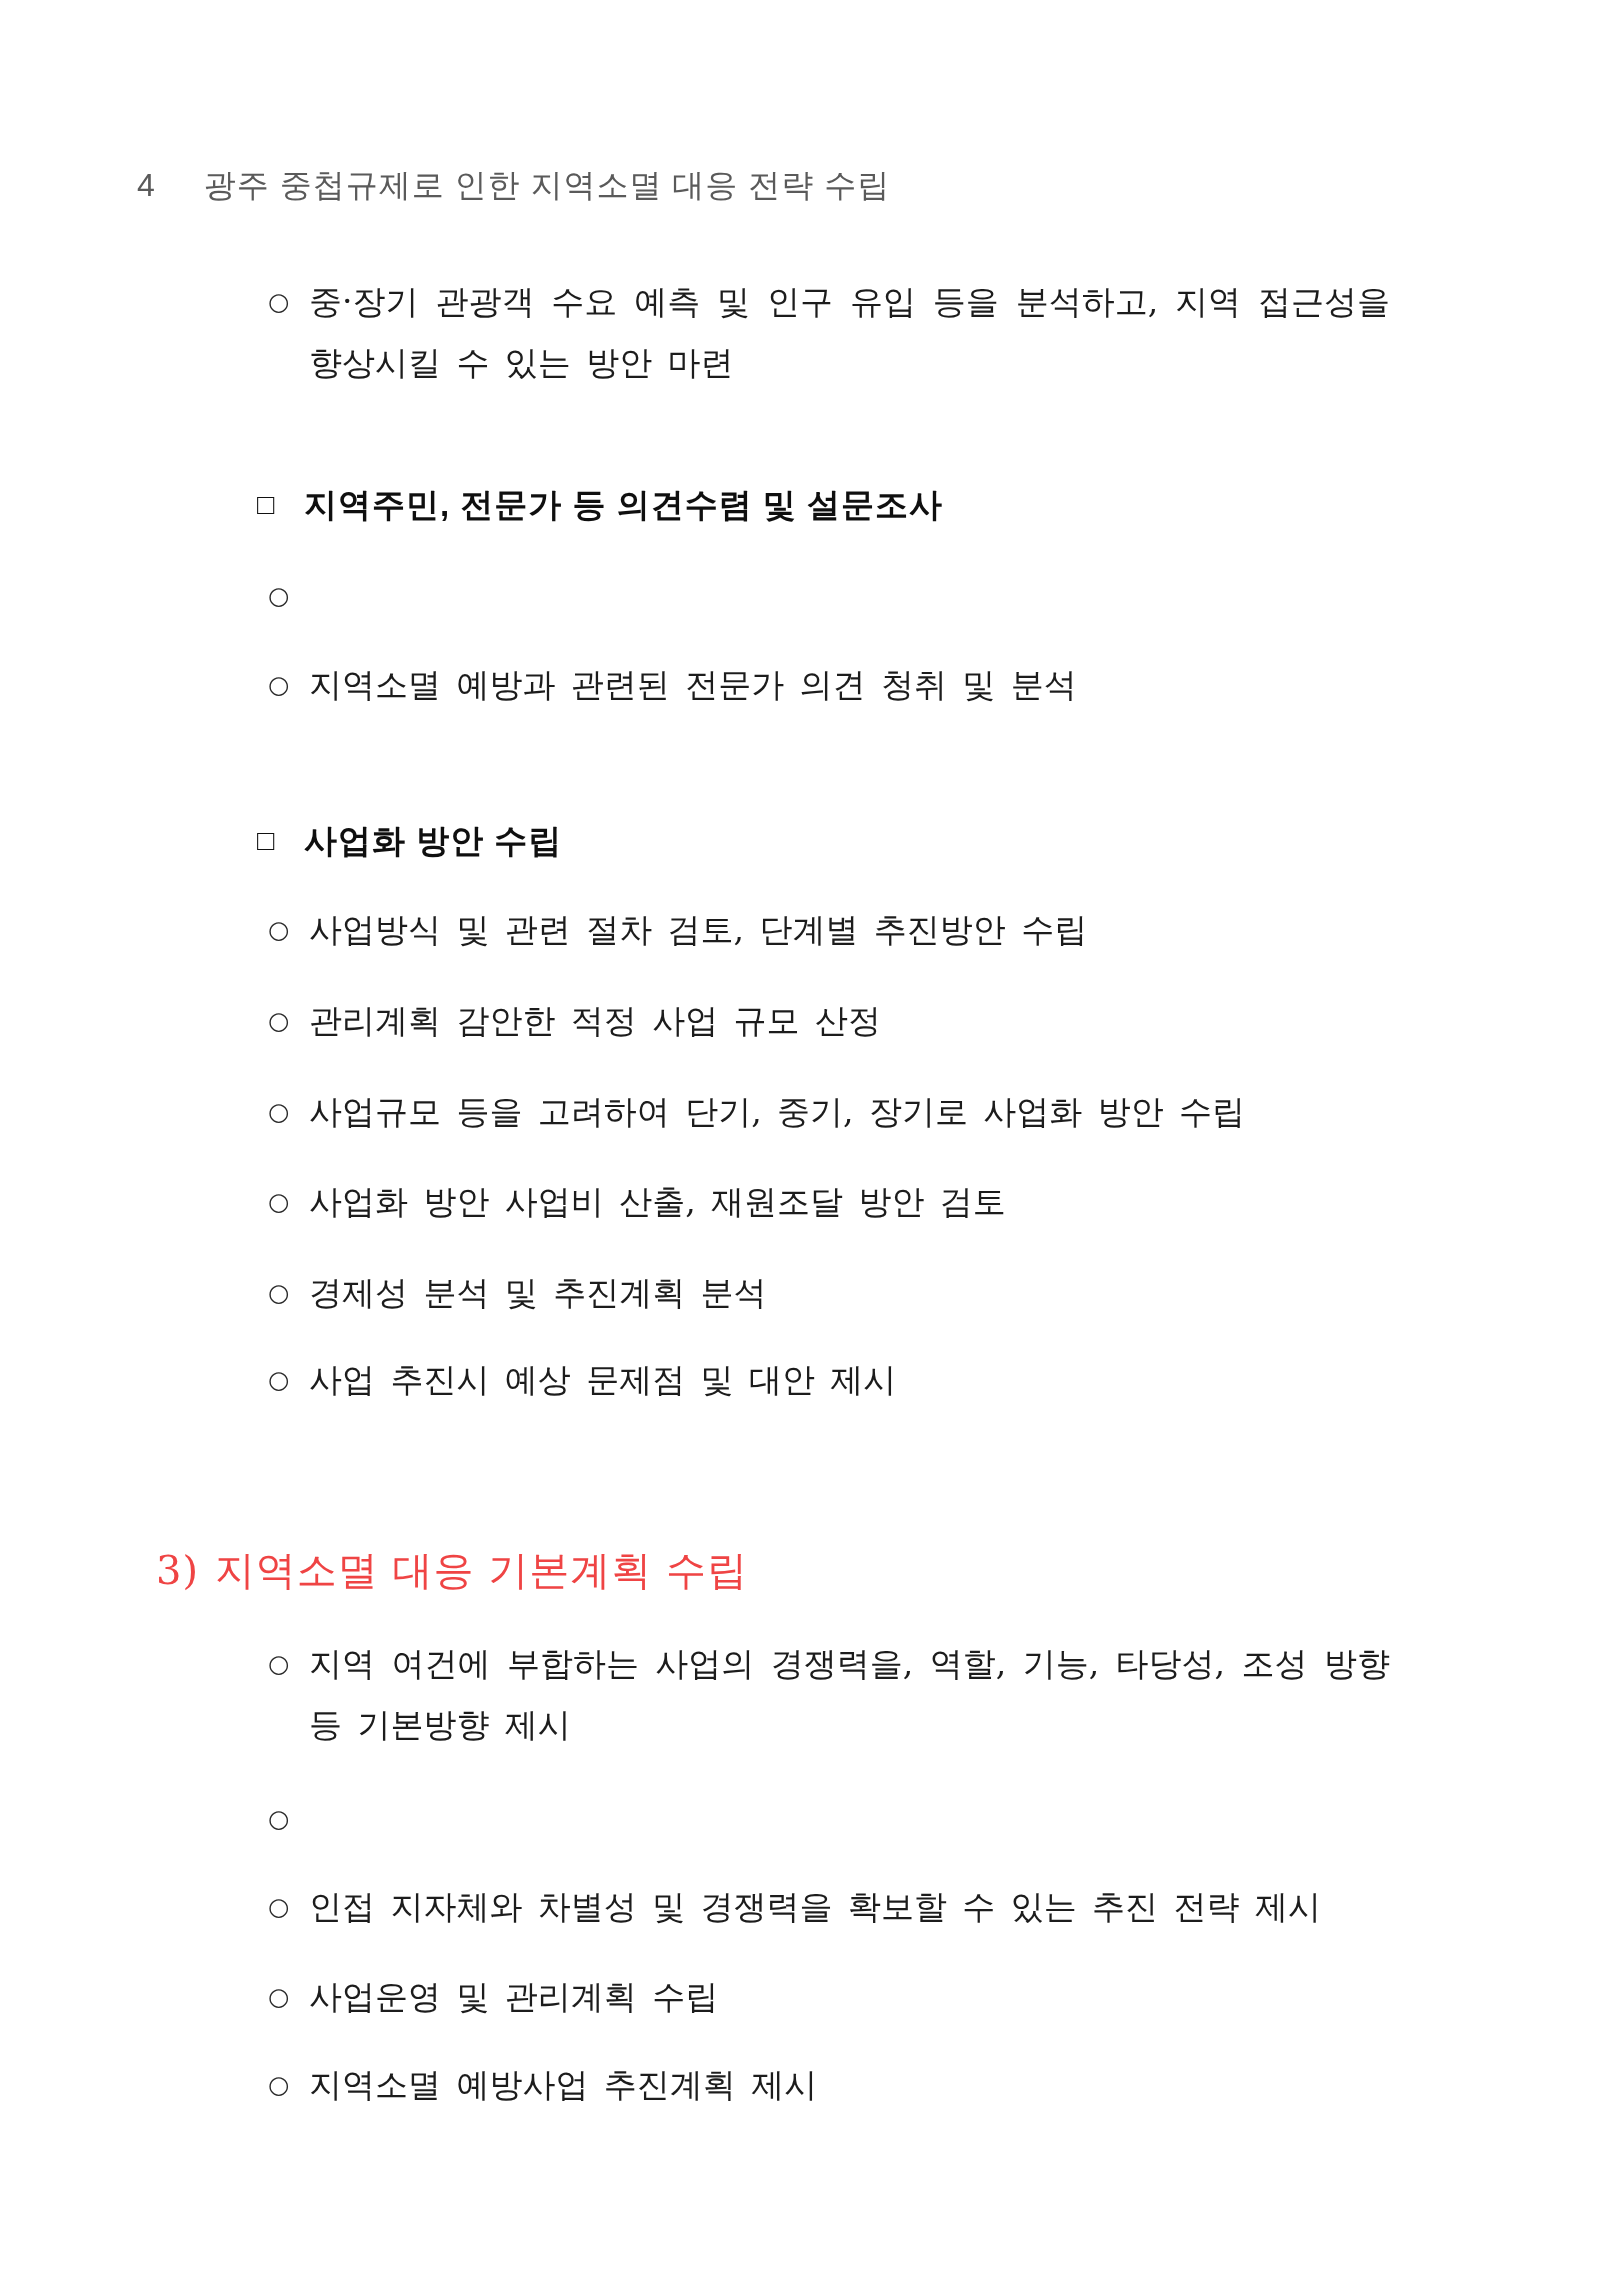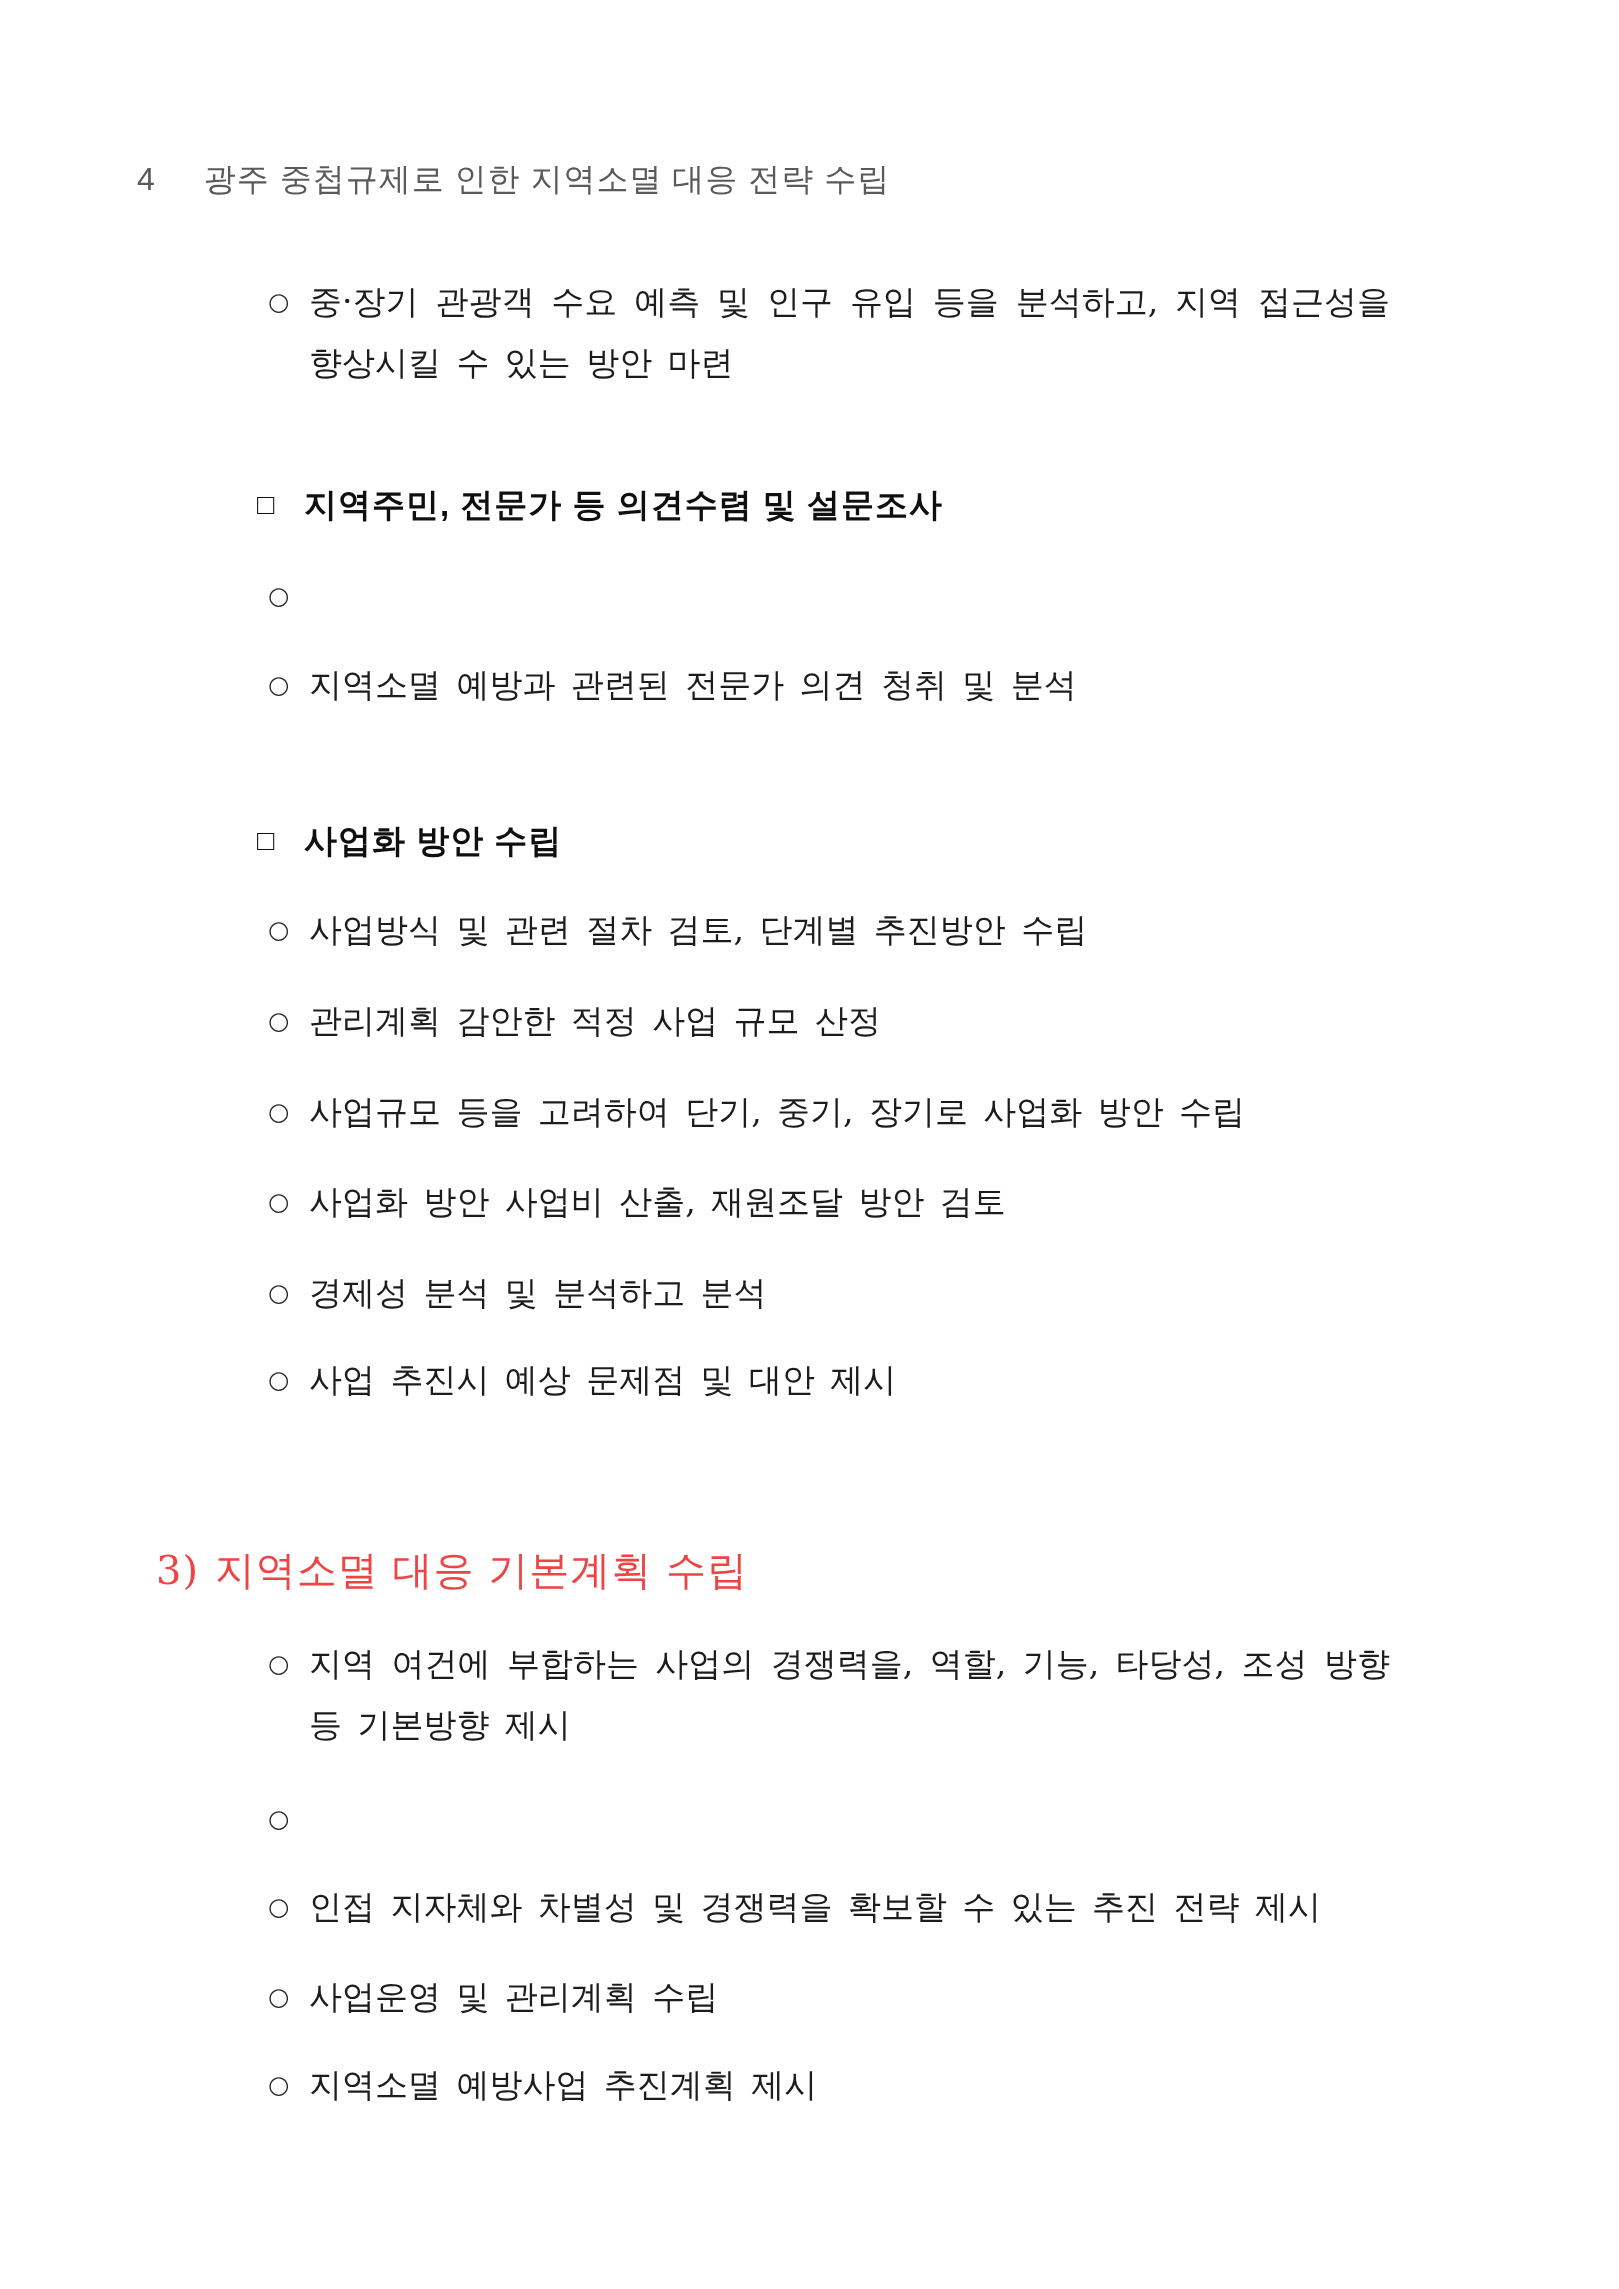--- a/index.html
+++ b/index.html
@@ -11,21 +11,21 @@
     position: relative;
     width: 1619px;
     height: 2290px;
     background: #ffffff;
     overflow: hidden;
     font-family: "DejaVu Serif", "Liberation Serif", serif;
     color: #1c1c1c;
   }
   .running-header {
     position: absolute;
-    top: 160px;
+    top: 166px;
     left: 137px;
     right: 118px;
     font-family: "Liberation Sans", "DejaVu Sans", sans-serif;
     font-size: 32px;
     line-height: 39px;
     color: #5a5a5a;
     white-space: nowrap;
   }
   .running-header .page-title {
     margin-left: 49px;
@@ -138,21 +138,21 @@
     <span class="btext">사업규모 등을 고려하여 단기, 중기, 장기로 사업화 방안 수립</span>
   </div>
 
   <div class="bullet" style="top:1171px">
     <span class="marker">○</span>
     <span class="btext">사업화 방안 사업비 산출, 재원조달 방안 검토</span>
   </div>
 
   <div class="bullet" style="top:1262px">
     <span class="marker">○</span>
-    <span class="btext">경제성 분석 및 분석하고 분석</span>
+    <span class="btext">경제성 분석 및 추진계획 분석</span>
   </div>
 
   <div class="bullet" style="top:1349px">
     <span class="marker">○</span>
     <span class="btext">사업 추진시 예상 문제점 및 대안 제시</span>
   </div>
 
   <h1 class="numbered-heading" style="top:1532px">
     <span class="num">3)</span><span>지역소멸 대응 기본계획 수립</span>
   </h1>

